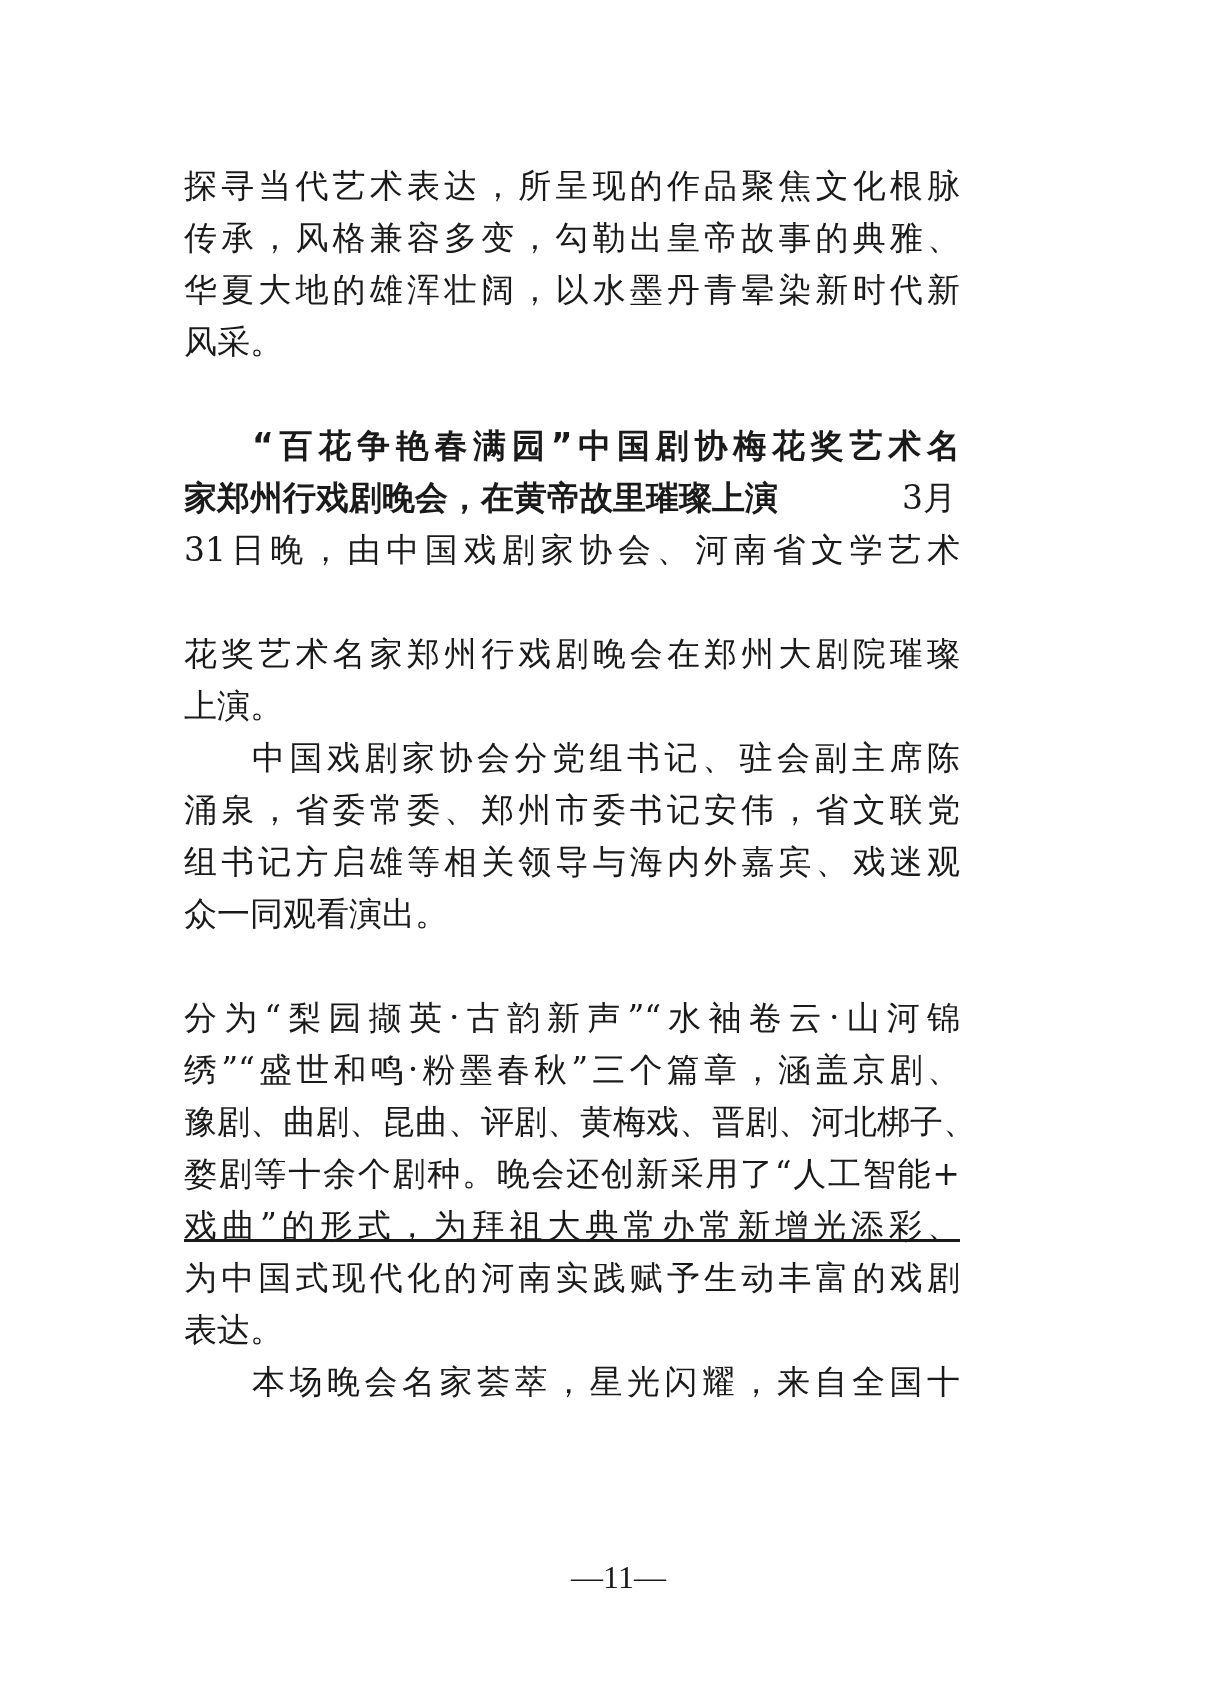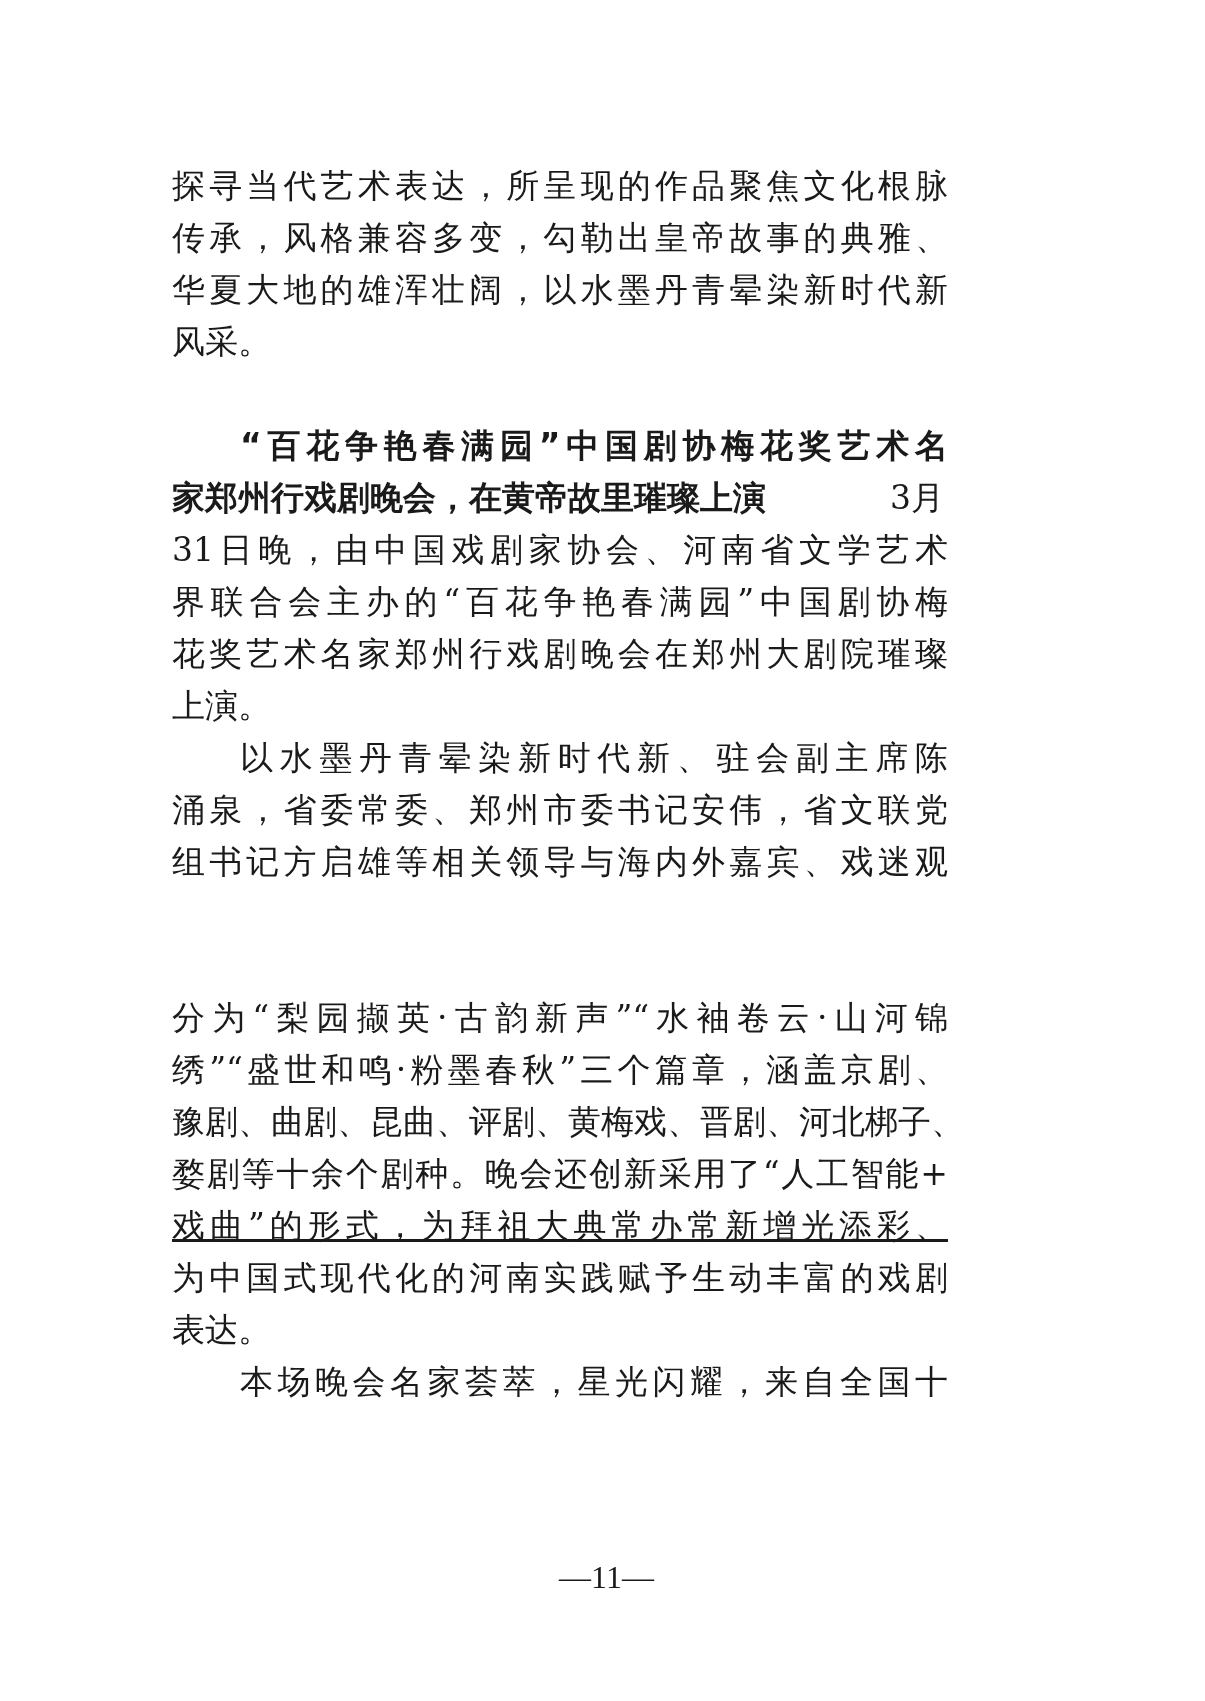--- a/index.html
+++ b/index.html
@@ -1,18 +1,18 @@
 <!DOCTYPE html>
 <html><head>
 <meta charset="utf-8">
 <style>
   html, body { margin: 0; padding: 0; background: #ffffff; }
   body { width: 1205px; height: 1701px; position: relative; overflow: hidden; }
   .page {
-    position: absolute; left: 4px; top: 0; width: 1168px; height: 1701px;
+    position: absolute; left: 16px; top: 0; width: 1168px; height: 1701px;
     background: #ffffff; color: #1a1a1a;
     font-family: "DejaVu Serif", "Liberation Serif", serif;
   }
   .line {
     position: absolute; left: 168px; width: 776px;
     font-size: 33px; line-height: 40px; height: 40px;
     white-space: nowrap; overflow: visible;
     text-align: justify; text-align-last: justify;
     letter-spacing: 0px;
   }
@@ -37,27 +37,27 @@
   <div class="line" style="top:166px;">探寻当代艺术表达，所呈现的作品聚焦文化根脉</div>
   <div class="line" style="top:218px;">传承，风格兼容多变，勾勒出皇帝故事的典雅、</div>
   <div class="line" style="top:270px;">华夏大地的雄浑壮阔，以水墨丹青晕染新时代新</div>
   <div class="line last" style="top:322px;">风采。</div>
 
   <div class="line indent heading" style="top:426px;">“百花争艳春满园”中国剧协梅花奖艺术名</div>
   <div class="line heading" style="top:478px; text-align-last:left; text-align:left;">
     <span>家郑州行戏剧晚会，在黄帝故里璀璨上演</span><span class="inline-run" style="position:absolute; right:4px;">3月</span>
   </div>
   <div class="line" style="top:530px;">31日晚，由中国戏剧家协会、河南省文学艺术</div>
-  <div class="line" style="top:582px;">界联合会主办的“百花争艳春满园”中国剧协梅</div>
   <div class="line" style="top:634px;">花奖艺术名家郑州行戏剧晚会在郑州大剧院璀璨</div>
   <div class="line last" style="top:686px;">上演。</div>
 
-  <div class="line indent" style="top:738px;">以水墨丹青晕染新时代新、驻会副主席陈</div>
+  <div class="line indent" style="top:738px;">中国戏剧家协会分党组书记、驻会副主席陈</div>
   <div class="line" style="top:790px;">涌泉，省委常委、郑州市委书记安伟，省文联党</div>
   <div class="line" style="top:842px;">组书记方启雄等相关领导与海内外嘉宾、戏迷观</div>
+  <div class="line last" style="top:894px;">众一同观看演出。</div>
 
   <div class="line" style="top:998px;">分为“梨园撷英·古韵新声”“水袖卷云·山河锦</div>
   <div class="line" style="top:1050px;">绣”“盛世和鸣·粉墨春秋”三个篇章，涵盖京剧、</div>
   <div class="line" style="top:1102px;">豫剧、曲剧、昆曲、评剧、黄梅戏、晋剧、河北梆子、</div>
   <div class="line" style="top:1154px;">婺剧等十余个剧种。晚会还创新采用了“人工智能+</div>
   <div class="line" style="top:1206px;text-decoration:underline;">戏曲”的形式，为拜祖大典常办常新增光添彩、</div>
   <div class="line" style="top:1258px;">为中国式现代化的河南实践赋予生动丰富的戏剧</div>
   <div class="line last" style="top:1310px;">表达。</div>
 
   <div class="line indent" style="top:1362px;">本场晚会名家荟萃，星光闪耀，来自全国十</div>

